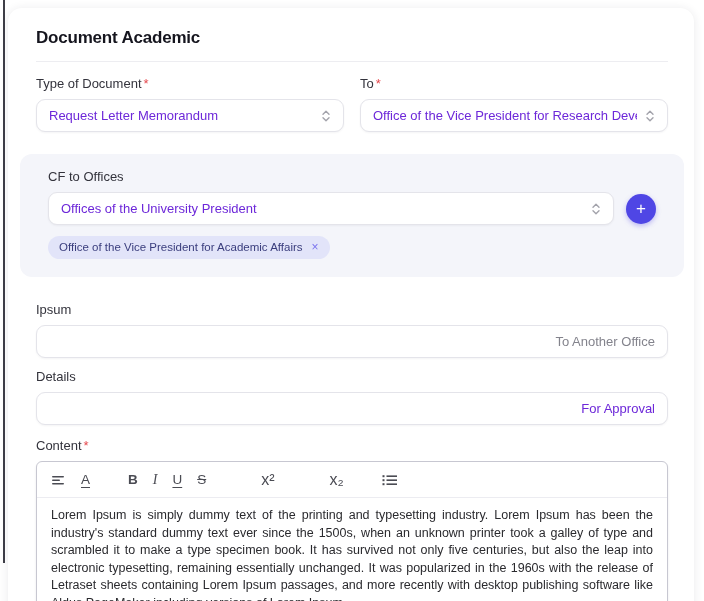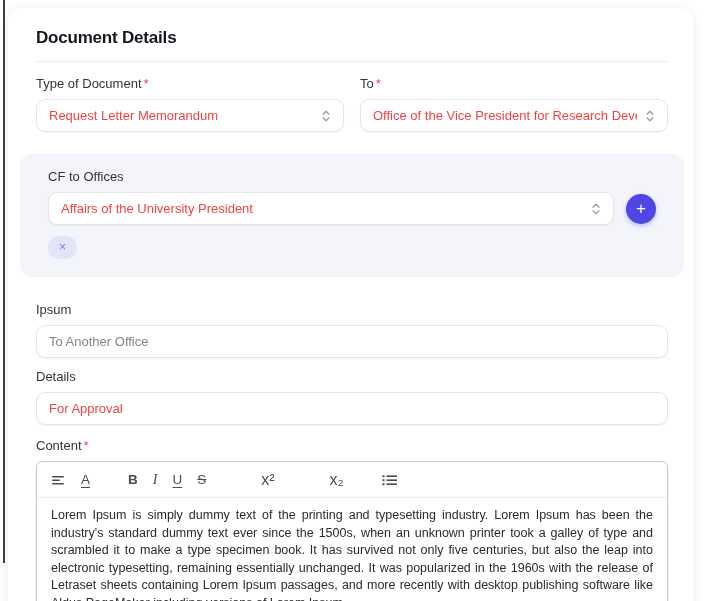--- a/index.html
+++ b/index.html
@@ -36,21 +36,21 @@
   }
   .req { color: #e5484d; margin-left: 2px; }
 
   .select-box, .text-input {
     height: 33px; width: 100%;
     border: 1px solid #e4e4ea; border-radius: 9px;
     background: #fff;
     box-shadow: 0 1px 2px rgba(30,30,50,0.05);
     display: flex; align-items: center; justify-content: space-between;
     padding: 0 12px;
-    font-size: 13px; color: #ef4444;
+    font-size: 13px; color: #6d28d9;
     cursor: pointer;
   }
   .select-value {
     white-space: nowrap; overflow: hidden; flex: 1;
   }
   .chevron { flex: 0 0 auto; margin-left: 8px; color: #a3a3ab; display: flex; }
 
   .cf-section {
     margin: 22px -16px 0;
     background: #f4f5fa;
@@ -73,21 +73,21 @@
     margin-top: 11px;
     background: #e2e4f9; color: #3a3d7d;
     border-radius: 999px;
     padding: 4px 11px 5px;
     font-size: 11.5px;
   }
   .chip-remove { color: #7b74ee; font-size: 12px; cursor: pointer; }
 
   .stack-field { margin-top: 25px; }
   .stack-field + .stack-field { margin-top: 11px; }
-  .text-input { cursor: text; }
+  .text-input { cursor: text; text-align: right; }
   .text-input.placeholder { color: #83838c; }
 
   .editor {
     margin-top: 8px;
     border: 1px solid #c7c7d1;
     border-radius: 6px;
     height: 184px;
     background: #fff;
     box-shadow: 0 2px 3px rgba(30,30,50,0.08);
     overflow: hidden;
@@ -120,21 +120,21 @@
   .editor-body b { font-weight: 400; }
   .svg-icon { display: block; }
 </style>
 </head>
 <body>
 
 <div class="left-edge-bar"></div>
 
 <div class="card">
 
-  <h1 class="page-title">Document Details</h1>
+  <h1 class="page-title">Document Academic</h1>
   <div class="title-divider"></div>
 
   <div class="row">
     <div class="field">
       <span class="field-label"><span>Type of Document</span><span class="req">*</span></span>
       <div class="select-box">
         <span class="select-value">Request Letter Memorandum</span>
         <span class="chevron">
           <svg class="svg-icon" width="10" height="14" viewBox="0 0 10 14">
               <path d="M2 5.2 L5 2.2 L8 5.2" fill="none" stroke="#a3a3ab" stroke-width="1.4" stroke-linecap="round" stroke-linejoin="round"></path>
@@ -154,33 +154,34 @@
             </svg>
         </span>
       </div>
     </div>
   </div>
 
   <div class="cf-section">
     <span class="field-label" style="margin-bottom:8px;">CF to Offices</span>
     <div class="cf-row">
       <div class="select-box">
-        <span class="select-value">Affairs of the University President</span>
+        <span class="select-value">Offices of the University President</span>
         <span class="chevron">
           <svg class="svg-icon" width="10" height="14" viewBox="0 0 10 14">
               <path d="M2 5.2 L5 2.2 L8 5.2" fill="none" stroke="#a3a3ab" stroke-width="1.4" stroke-linecap="round" stroke-linejoin="round"></path>
               <path d="M2 8.8 L5 11.8 L8 8.8" fill="none" stroke="#a3a3ab" stroke-width="1.4" stroke-linecap="round" stroke-linejoin="round"></path>
             </svg>
         </span>
       </div>
       <button class="add-btn">
           <span>+</span>
         </button>
     </div>
     <div class="chip">
+      <span>Office of the Vice President for Academic Affairs</span>
       <span class="chip-remove">×</span>
     </div>
   </div>
 
   <div class="stack-field">
     <span class="field-label">Ipsum</span>
     <div class="text-input placeholder">
       <span class="select-value">To Another Office</span>
     </div>
   </div>

